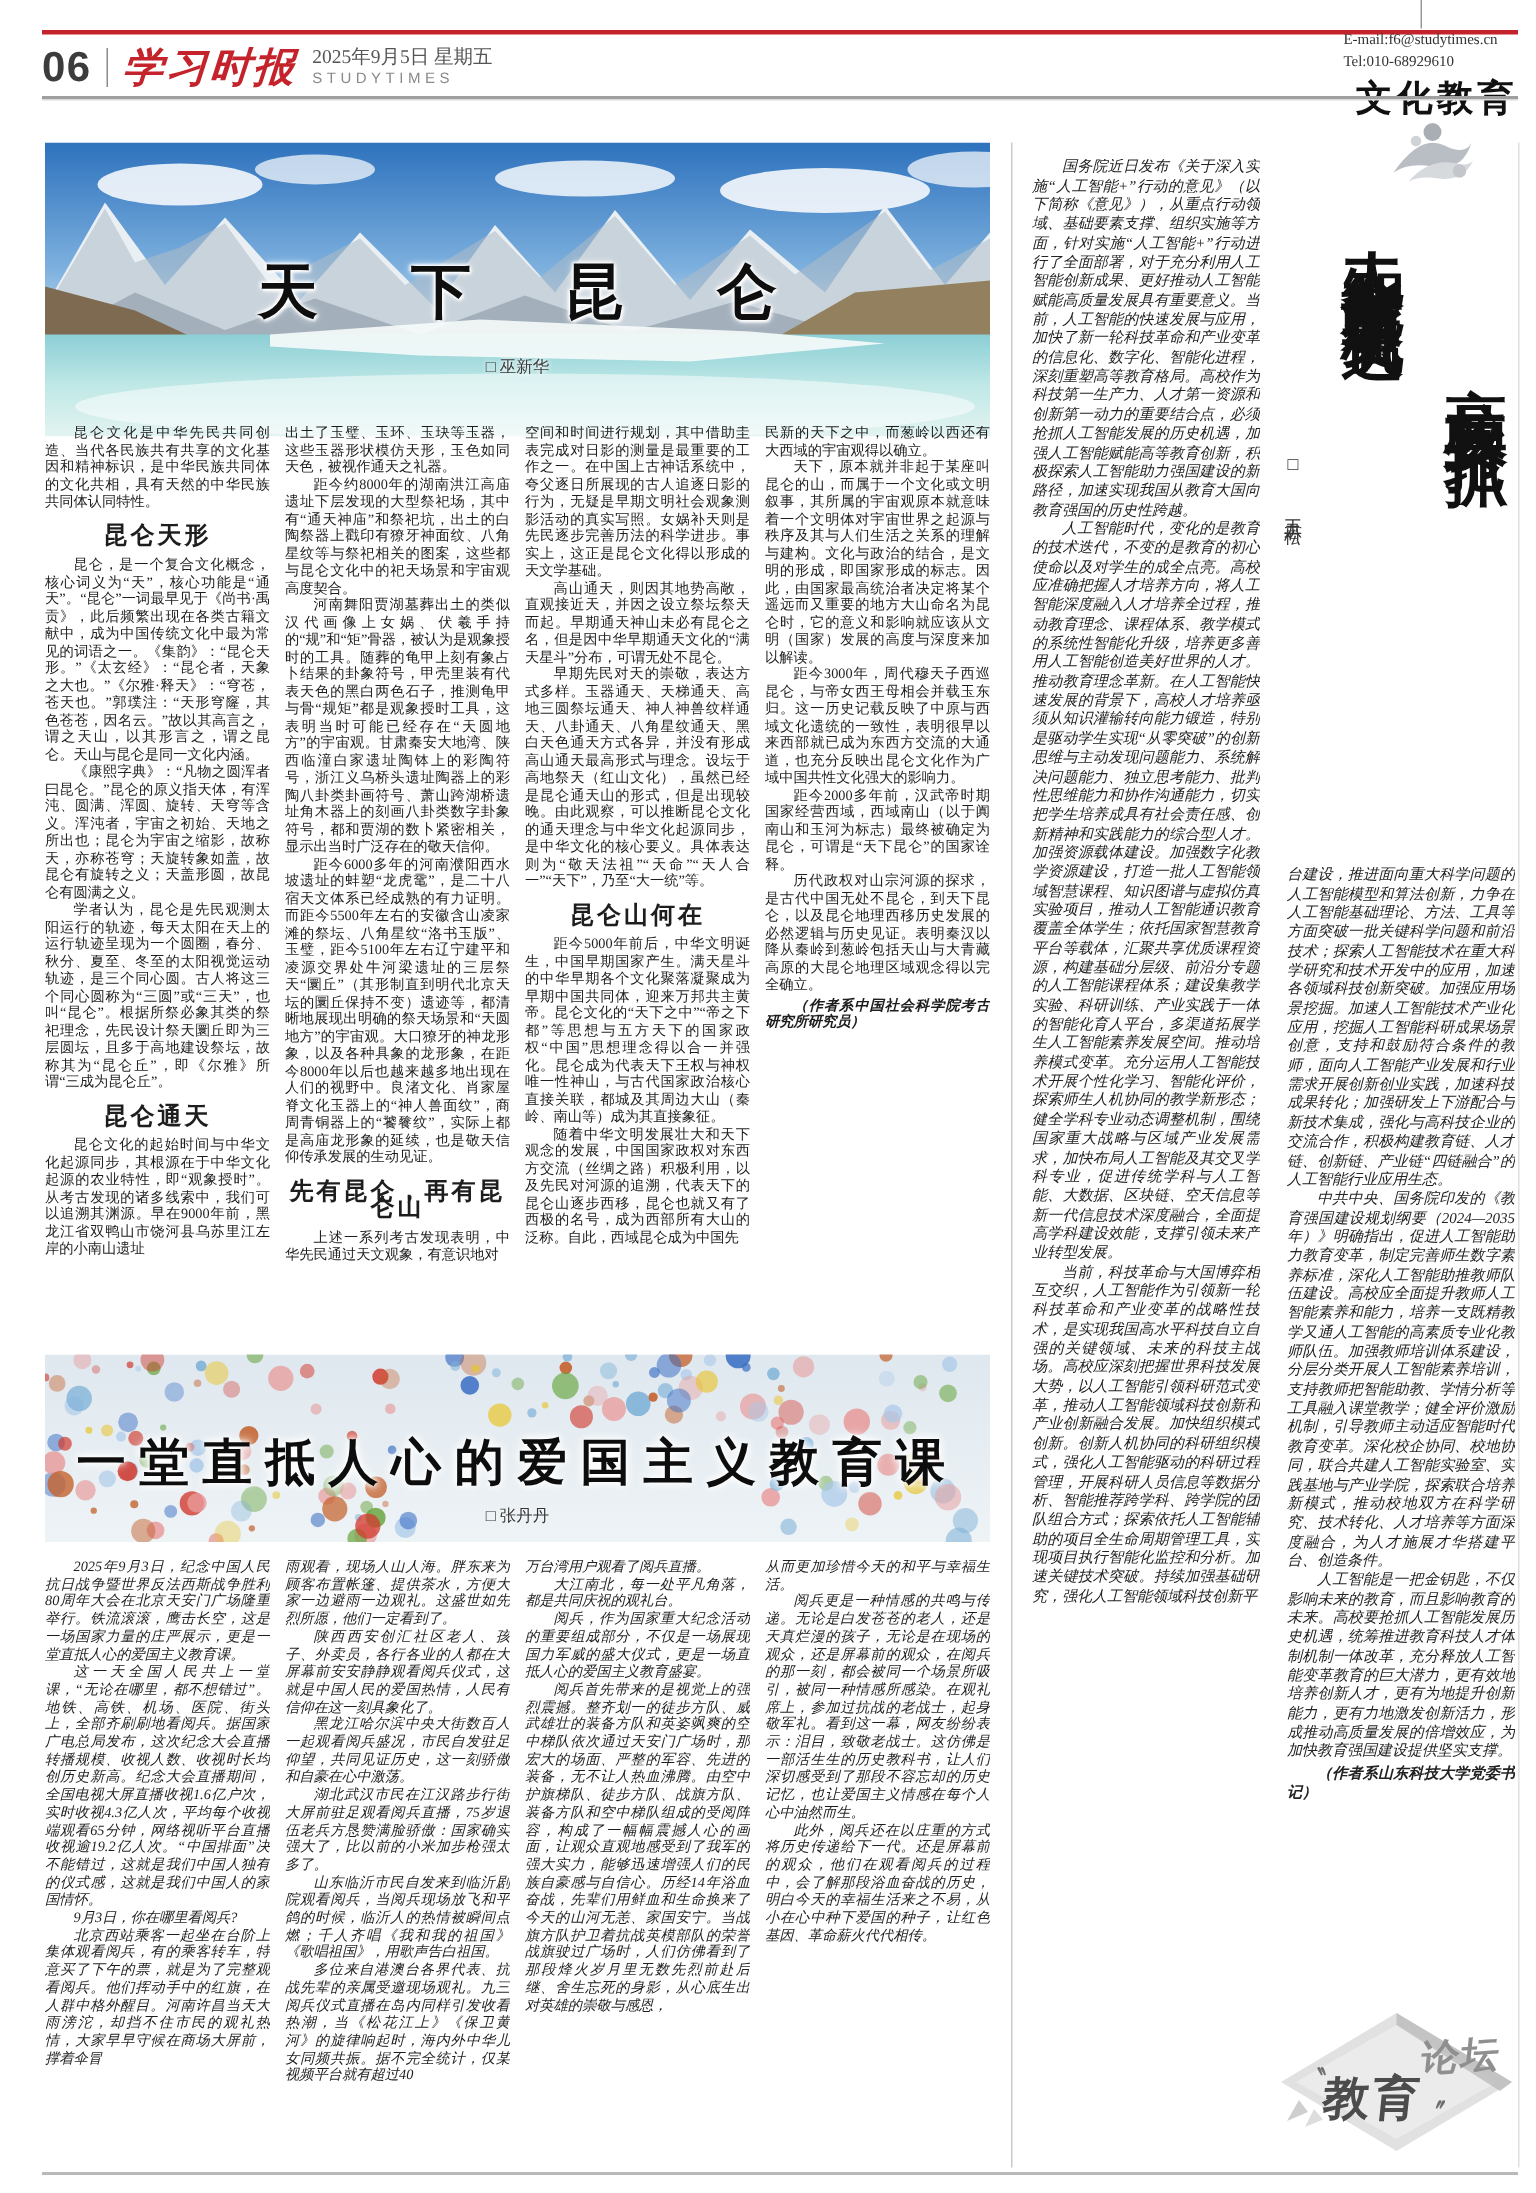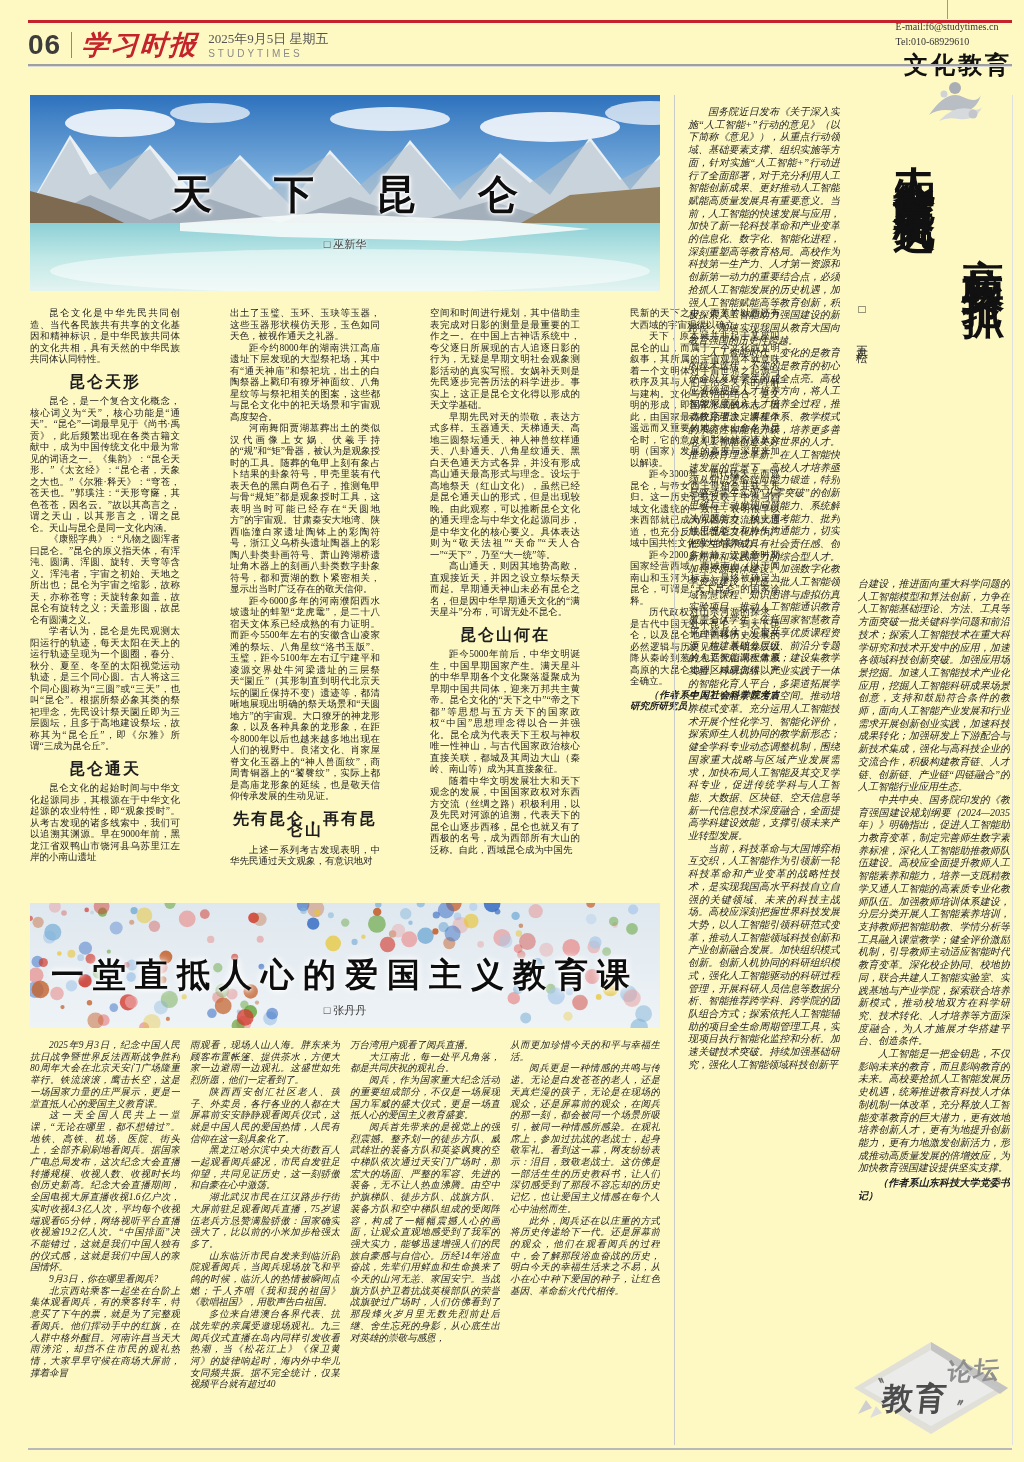--- a/index.html
+++ b/index.html
@@ -1,16 +1,16 @@
 <!DOCTYPE html>
 <html><head>
 <meta charset="utf-8">
 <style>
   html,body{margin:0;padding:0;background:#e9e9e9;}
-  .page{position:relative;width:1024px;height:1462px;margin:0 auto;background:#fef9c3;overflow:hidden;
+  .page{position:relative;width:1024px;height:1462px;margin:0 auto;background:#ffffff;overflow:hidden;
         font-family:"Liberation Serif","DejaVu Serif",serif;color:#1d1d1d;}
   
   .rule-red{position:absolute;left:28px;right:12px;top:20px;height:3px;background:#c5232b;}
   .rule-grey{position:absolute;left:28px;right:12px;top:64px;height:2px;background:#9f9f9f;box-shadow:0 1px 0 #d9d9d9;}
   .hdr{position:absolute;left:28px;right:12px;top:26px;height:38px;display:flex;align-items:center;}
   .pageno{font-size:28px;font-weight:bold;color:#3c3c3c;font-family:"Liberation Sans","DejaVu Sans",sans-serif;letter-spacing:1px;}
   .hdr-sep{width:1px;height:26px;background:#8b8b8b;margin:0 10px;}
   .masthead{font-size:27px;font-weight:bold;font-style:italic;color:#c5232b;letter-spacing:2px;transform:skewX(-4deg);}
   .dateblock{margin-left:10px;line-height:13px;}
   .date-cn{font-size:13px;color:#555;}
@@ -26,21 +26,21 @@
   .photo{position:absolute;left:30px;top:95px;width:630px;height:181px;}
   .photo svg{display:block;}
   .photo-title{position:absolute;left:0;right:0;top:72px;text-align:center;font-size:40px;font-weight:bold;color:#0e0e0e;
       letter-spacing:26px;text-indent:26px;
       text-shadow:0 0 3px #fff,0 0 6px #fff,1px 1px 2px #fff,-1px -1px 2px #fff;}
   .photo-byline{position:absolute;left:0;right:0;top:142px;text-align:center;font-size:11px;color:#3a3a3a;
       text-shadow:0 0 3px #fff,0 0 5px #fff;}
   .cols{position:absolute;display:flex;}
   .cols .col{width:150px;overflow:hidden;text-align:justify;}
   .cols .col + .col{margin-left:10px;}
-  #kunlun-cols{left:30px;top:308px;height:588px;gap:40px;}
+  #kunlun-cols{left:30px;top:284px;height:588px;}
   #kunlun-cols .col{font-size:9.5px;line-height:11.5px;height:588px;}
   .b-p{margin:0;text-indent:2em;}
   .b-cont{margin:0;text-indent:0;}
   .b-h{font-size:16px;font-weight:bold;text-align:center;margin:10px 0 9px;letter-spacing:2px;
        font-family:"Liberation Sans","DejaVu Sans",sans-serif;}
   .b-sig{margin:2px 0 0;text-indent:2em;font-style:italic;font-weight:bold;}
   
   .banner{position:absolute;left:30px;top:903px;width:630px;height:125px;}
   .banner svg{display:block;}
   .banner-title{position:absolute;left:0;right:0;top:50px;text-align:center;font-size:33px;font-weight:bold;color:#0d0d0d;
@@ -154,22 +154,22 @@
     <div class="col">
         <p class="b-cont">出土了玉璧、玉环、玉玦等玉器，这些玉器形状模仿天形，玉色如同天色，被视作通天之礼器。</p>
         <p class="b-p">距今约8000年的湖南洪江高庙遗址下层发现的大型祭祀场，其中有“通天神庙”和祭祀坑，出土的白陶祭器上戳印有獠牙神面纹、八角星纹等与祭祀相关的图案，这些都与昆仑文化中的祀天场景和宇宙观高度契合。</p>
         <p class="b-p">河南舞阳贾湖墓葬出土的类似汉代画像上女娲、伏羲手持的“规”和“矩”骨器，被认为是观象授时的工具。随葬的龟甲上刻有象占卜结果的卦象符号，甲壳里装有代表天色的黑白两色石子，推测龟甲与骨“规矩”都是观象授时工具，这表明当时可能已经存在“天圆地方”的宇宙观。甘肃秦安大地湾、陕西临潼白家遗址陶钵上的彩陶符号，浙江义乌桥头遗址陶器上的彩陶八卦类卦画符号、萧山跨湖桥遗址角木器上的刻画八卦类数字卦象符号，都和贾湖的数卜紧密相关，显示出当时广泛存在的敬天信仰。</p>
         <p class="b-p">距今6000多年的河南濮阳西水坡遗址的蚌塑“龙虎鼋”，是二十八宿天文体系已经成熟的有力证明。而距今5500年左右的安徽含山凌家滩的祭坛、八角星纹“洛书玉版”、玉璧，距今5100年左右辽宁建平和凌源交界处牛河梁遗址的三层祭天“圜丘”（其形制直到明代北京天坛的圜丘保持不变）遗迹等，都清晰地展现出明确的祭天场景和“天圆地方”的宇宙观。大口獠牙的神龙形象，以及各种具象的龙形象，在距今8000年以后也越来越多地出现在人们的视野中。良渚文化、肖家屋脊文化玉器上的“神人兽面纹”，商周青铜器上的“饕餮纹”，实际上都是高庙龙形象的延续，也是敬天信仰传承发展的生动见证。</p>
         <h3 class="b-h">先有昆仑，再有昆仑山</h3>
         <p class="b-p">上述一系列考古发现表明，中华先民通过天文观象，有意识地对</p>
       </div>
     <div class="col">
         <p class="b-cont">空间和时间进行规划，其中借助圭表完成对日影的测量是最重要的工作之一。在中国上古神话系统中，夸父逐日所展现的古人追逐日影的行为，无疑是早期文明社会观象测影活动的真实写照。女娲补天则是先民逐步完善历法的科学进步。事实上，这正是昆仑文化得以形成的天文学基础。</p>
+        <p class="b-p">高山通天，则因其地势高敞，直观接近天，并因之设立祭坛祭天而起。早期通天神山未必有昆仑之名，但是因中华早期通天文化的“满天星斗”分布，可谓无处不昆仑。</p>
         <p class="b-p">早期先民对天的崇敬，表达方式多样。玉器通天、天梯通天、高地三圆祭坛通天、神人神兽纹样通天、八卦通天、八角星纹通天、黑白天色通天方式各异，并没有形成高山通天最高形式与理念。设坛于高地祭天（红山文化），虽然已经是昆仑通天山的形式，但是出现较晚。由此观察，可以推断昆仑文化的通天理念与中华文化起源同步，是中华文化的核心要义。具体表达则为“敬天法祖”“天命”“天人合一”“天下”，乃至“大一统”等。</p>
-        <p class="b-p">高山通天，则因其地势高敞，直观接近天，并因之设立祭坛祭天而起。早期通天神山未必有昆仑之名，但是因中华早期通天文化的“满天星斗”分布，可谓无处不昆仑。</p>
         <h3 class="b-h">昆仑山何在</h3>
         <p class="b-p">距今5000年前后，中华文明诞生，中国早期国家产生。满天星斗的中华早期各个文化聚落凝聚成为早期中国共同体，迎来万邦共主黄帝。昆仑文化的“天下之中”“帝之下都”等思想与五方天下的国家政权“中国”思想理念得以合一并强化。昆仑成为代表天下王权与神权唯一性神山，与古代国家政治核心直接关联，都城及其周边大山（秦岭、南山等）成为其直接象征。</p>
         <p class="b-p">随着中华文明发展壮大和天下观念的发展，中国国家政权对东西方交流（丝绸之路）积极利用，以及先民对河源的追溯，代表天下的昆仑山逐步西移，昆仑也就又有了西极的名号，成为西部所有大山的泛称。自此，西域昆仑成为中国先</p>
       </div>
     <div class="col">
         <p class="b-cont">民新的天下之中，而葱岭以西还有大西域的宇宙观得以确立。</p>
         <p class="b-p">天下，原本就并非起于某座叫昆仑的山，而属于一个文化或文明叙事，其所属的宇宙观原本就意味着一个文明体对宇宙世界之起源与秩序及其与人们生活之关系的理解与建构。文化与政治的结合，是文明的形成，即国家形成的标志。因此，由国家最高统治者决定将某个遥远而又重要的地方大山命名为昆仑时，它的意义和影响就应该从文明（国家）发展的高度与深度来加以解读。</p>
         <p class="b-p">距今3000年，周代穆天子西巡昆仑，与帝女西王母相会并载玉东归。这一历史记载反映了中原与西域文化遗统的一致性，表明很早以来西部就已成为东西方交流的大通道，也充分反映出昆仑文化作为广域中国共性文化强大的影响力。</p>
         <p class="b-p">距今2000多年前，汉武帝时期国家经营西域，西域南山（以于阗南山和玉河为标志）最终被确定为昆仑，可谓是“天下昆仑”的国家诠释。</p>
         <p class="b-p">历代政权对山宗河源的探求，是古代中国无处不昆仑，到天下昆仑，以及昆仑地理西移历史发展的必然逻辑与历史见证。表明秦汉以降从秦岭到葱岭包括天山与大青藏高原的大昆仑地理区域观念得以完全确立。</p>

